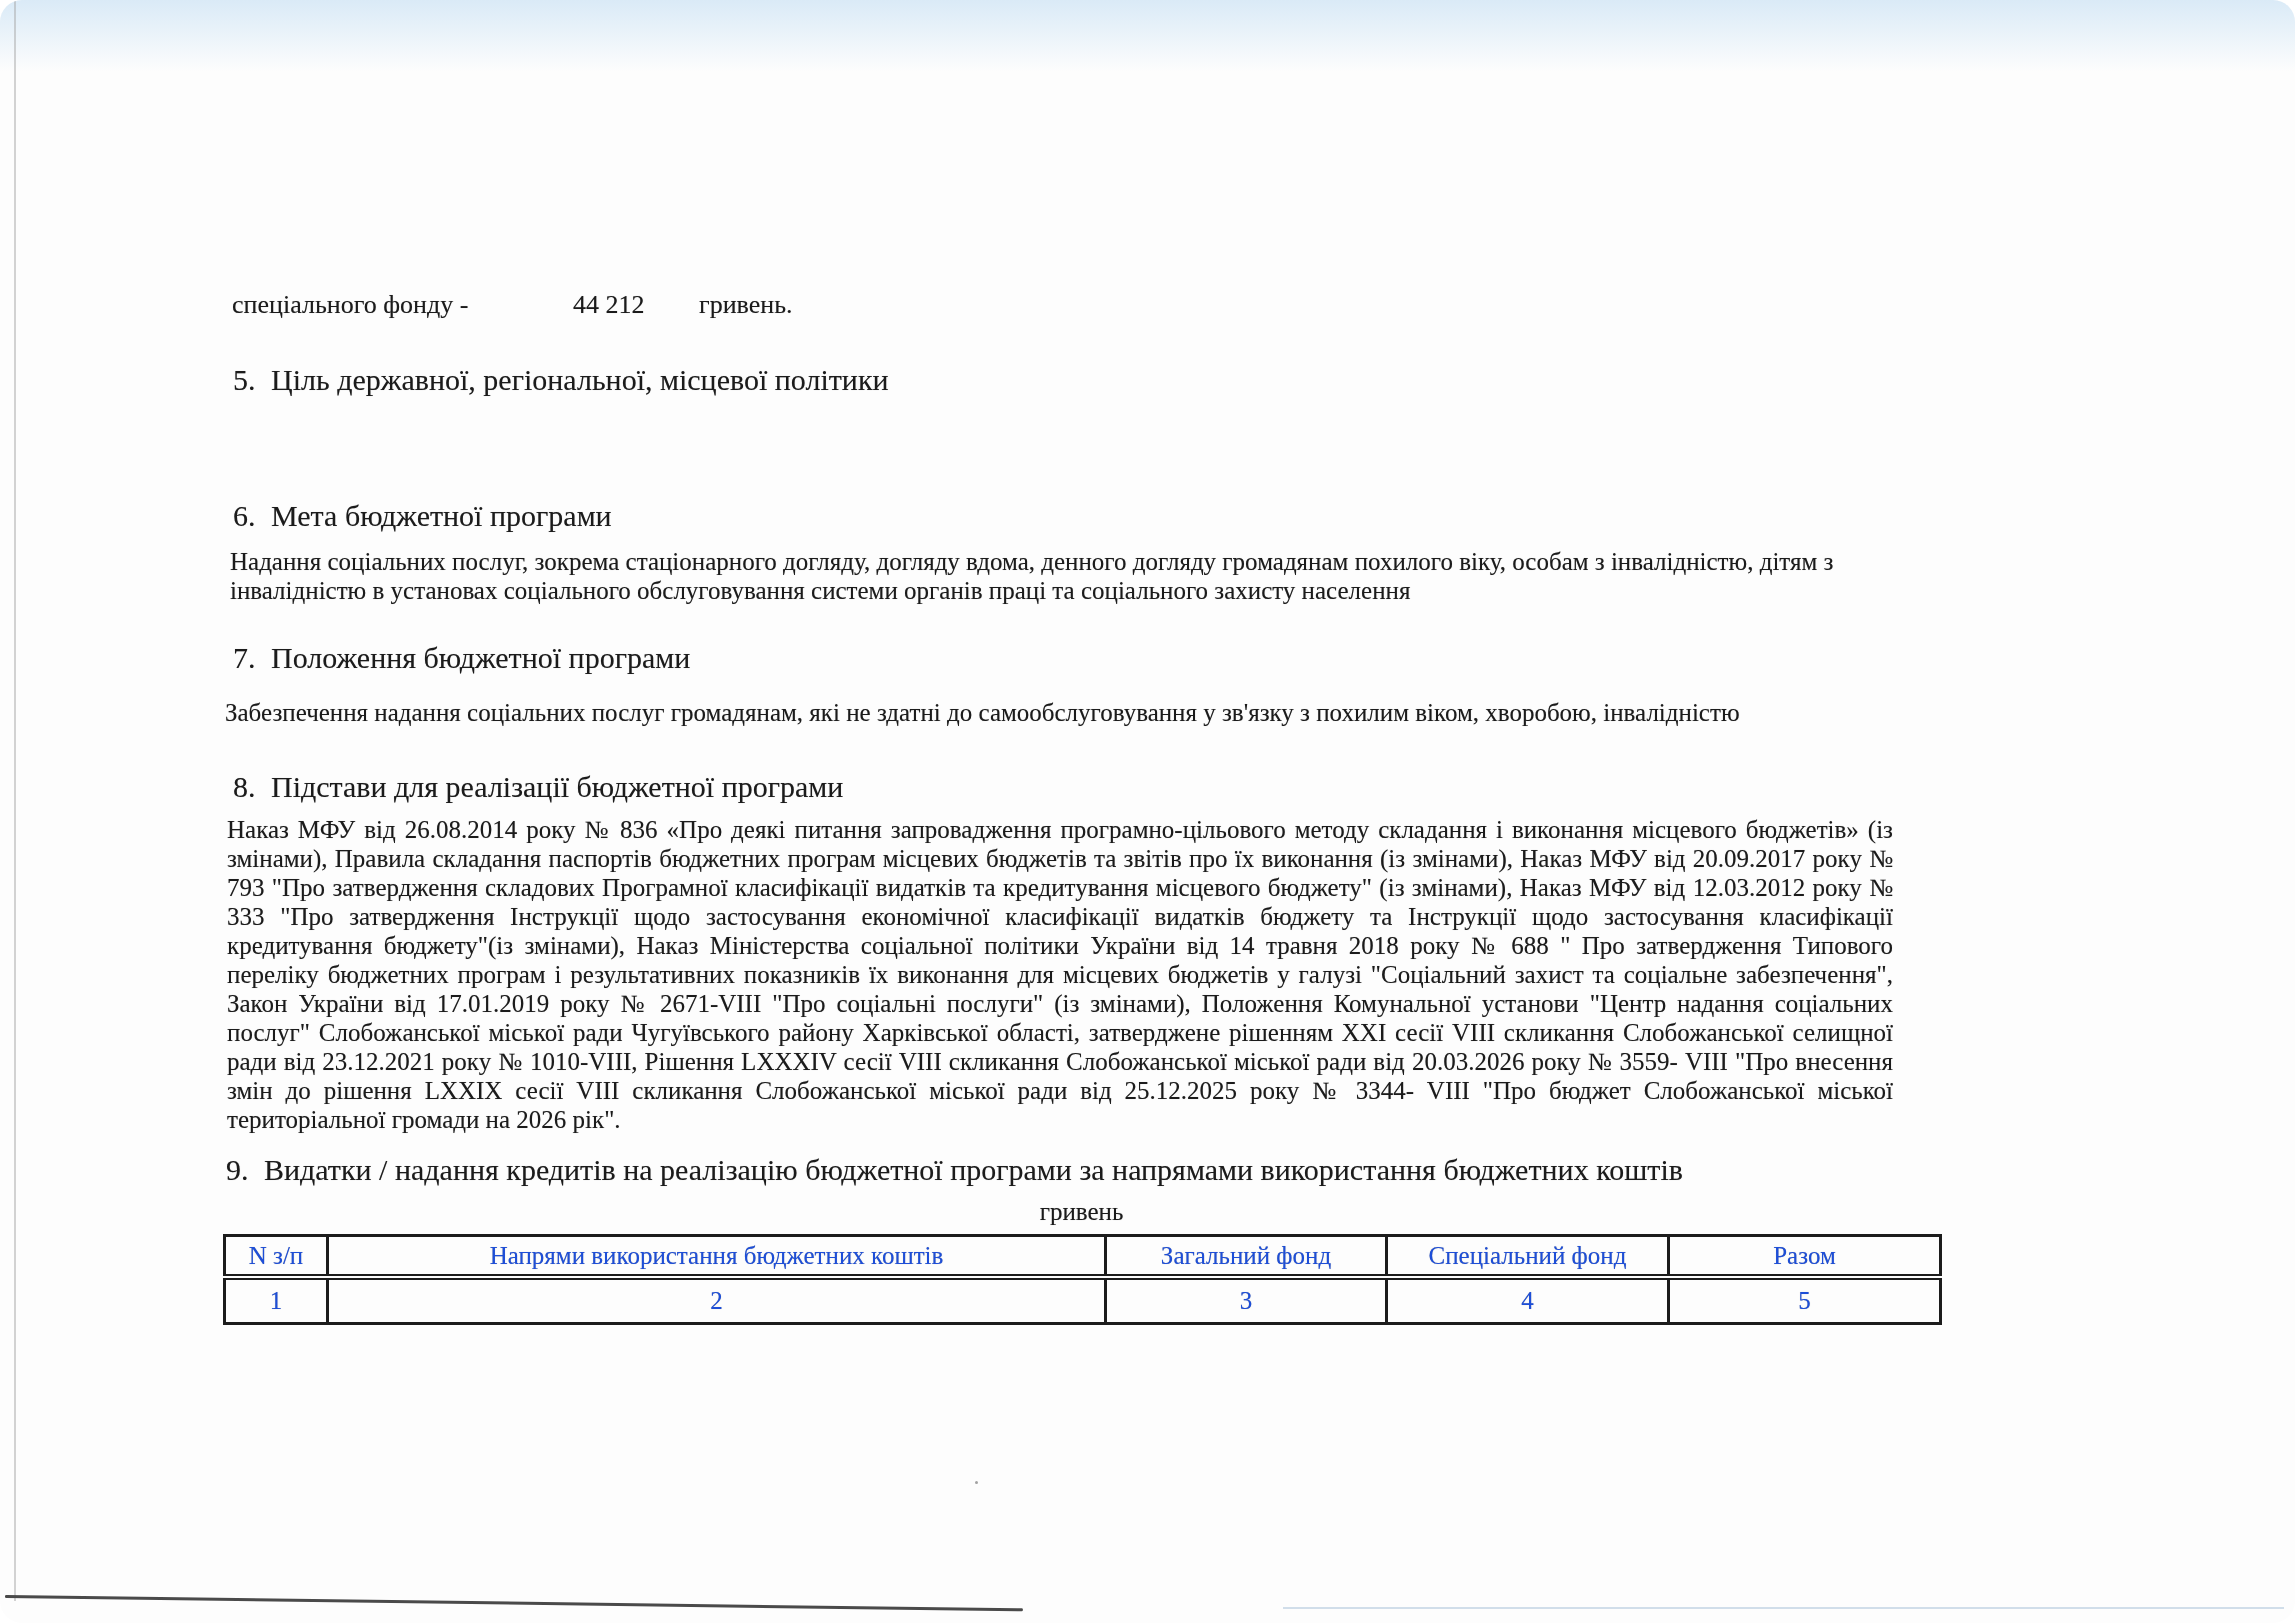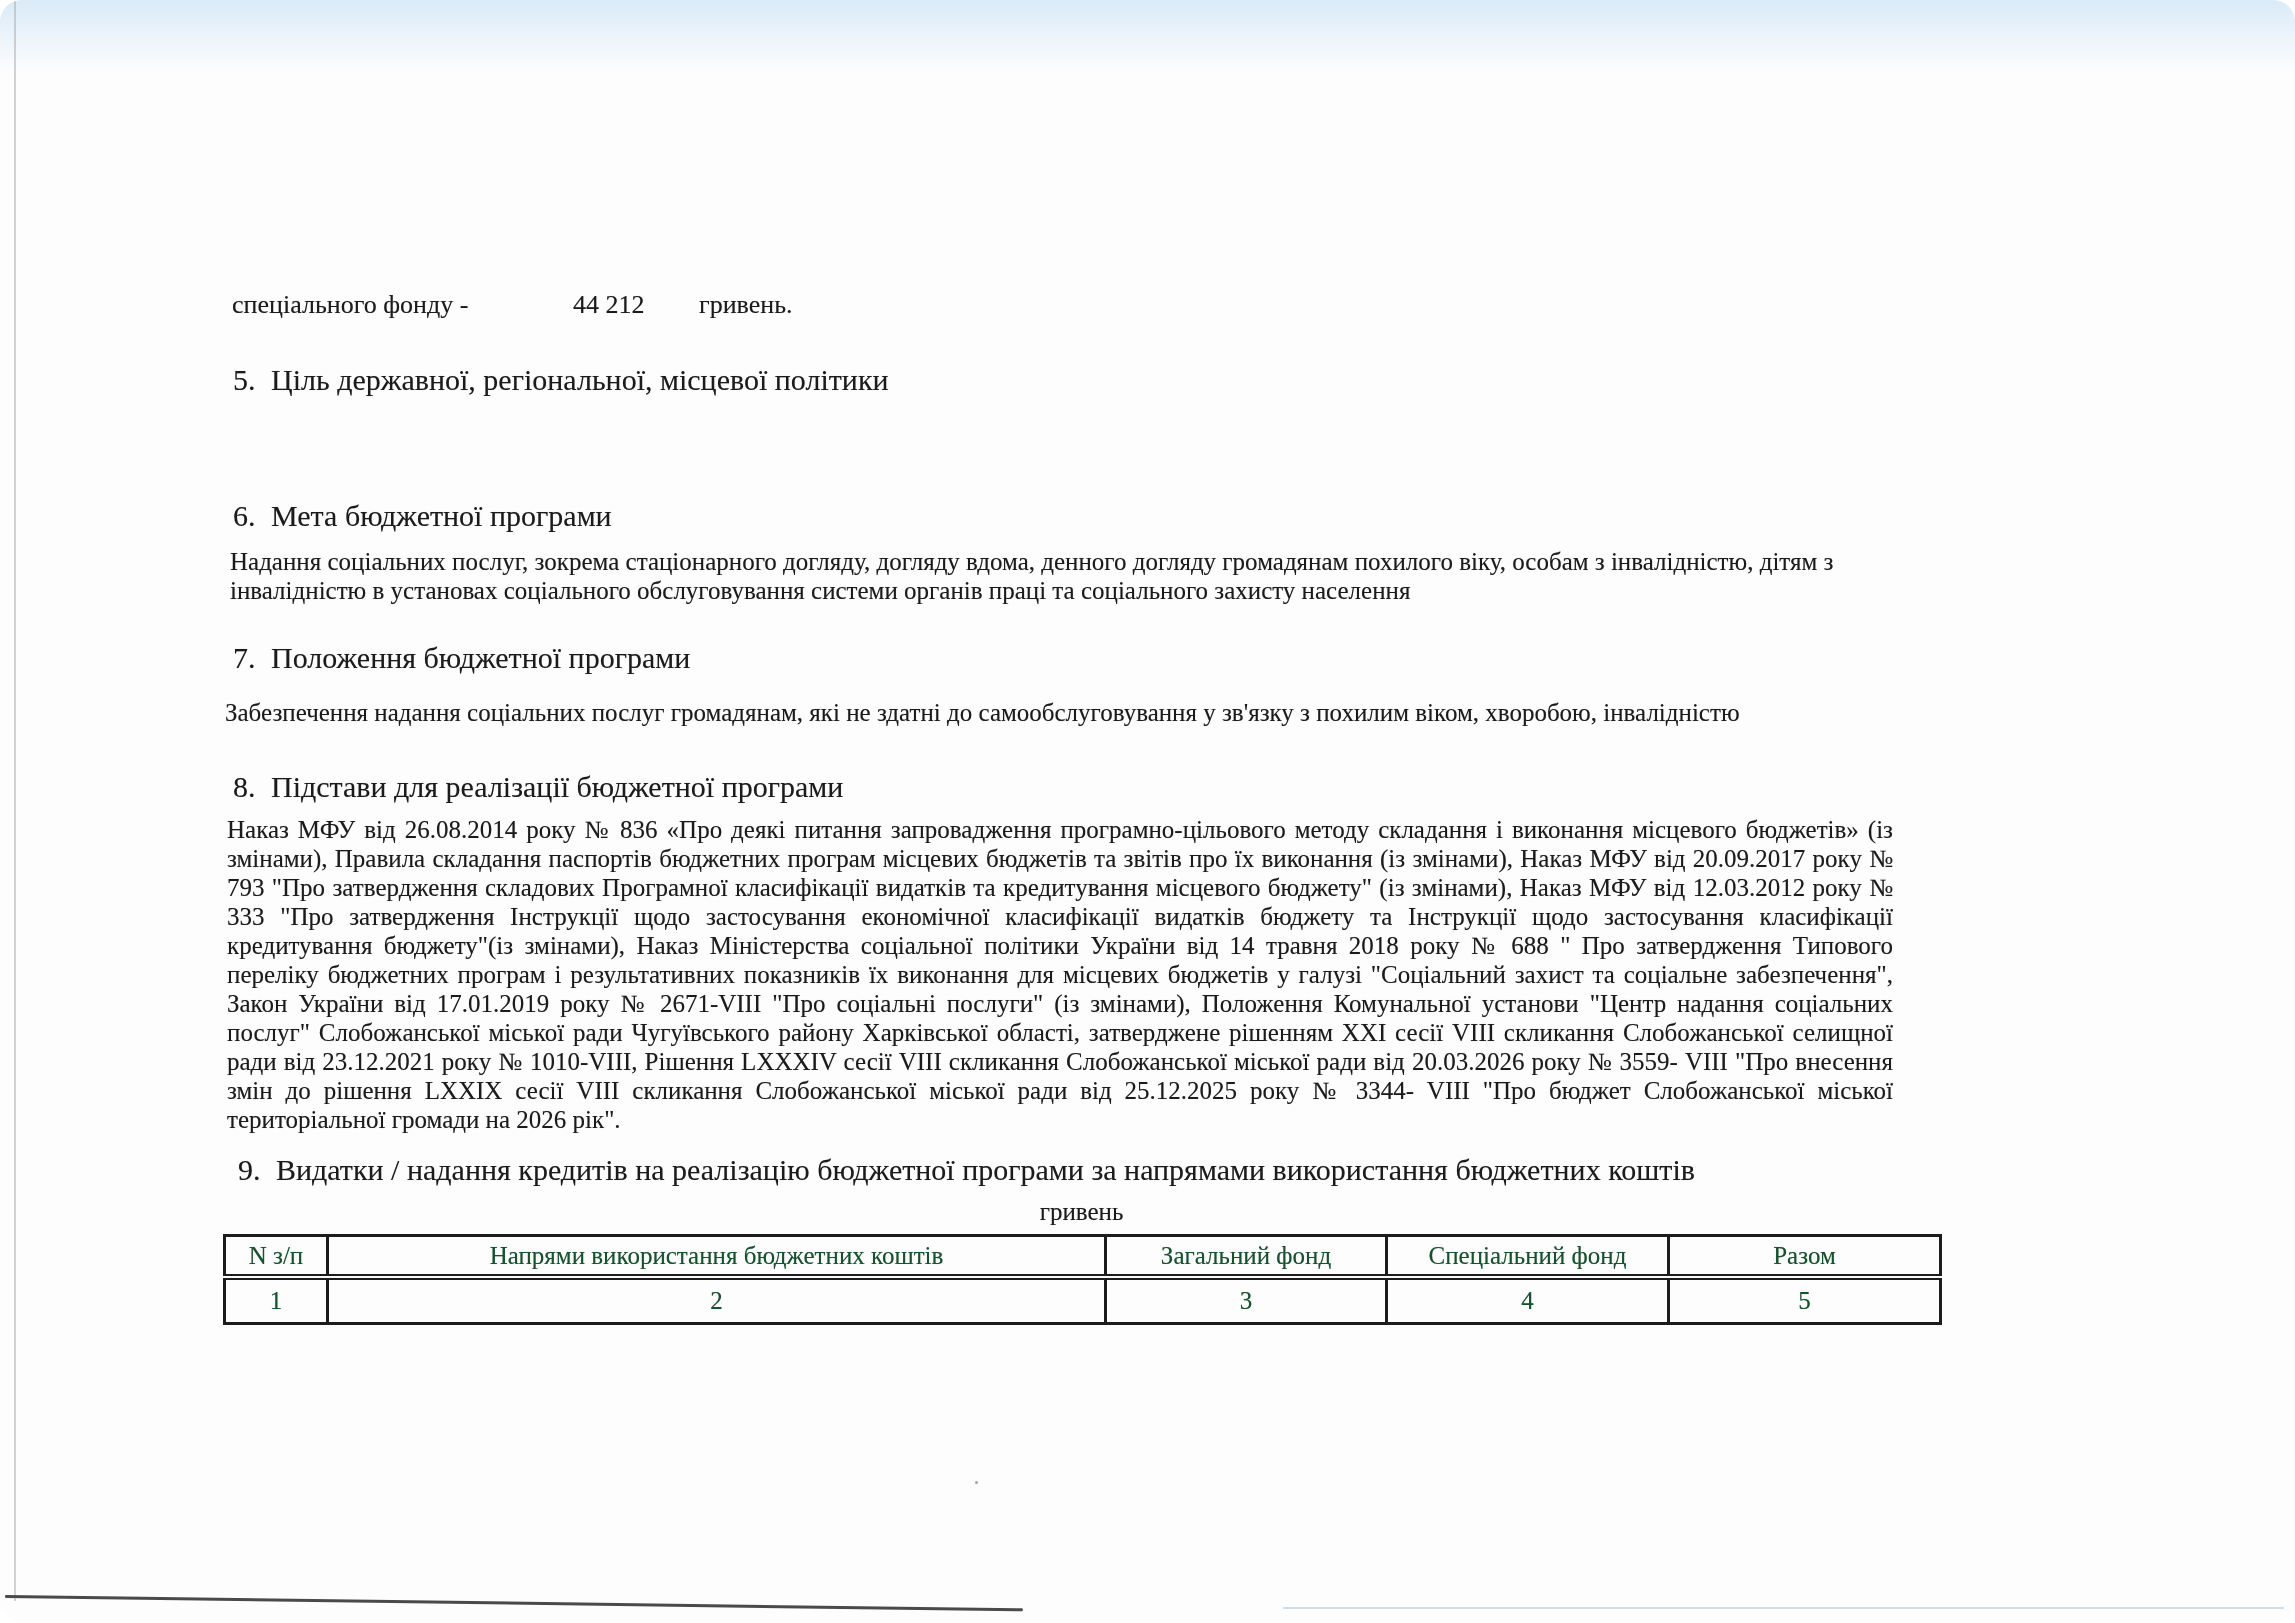--- a/index.html
+++ b/index.html
@@ -52,21 +52,21 @@
     font-size: 25px; text-align: center;
   }
 
   
   .exp-table {
     position: absolute; left: 223px; top: 1234px;
     width: 1717px;
     border-collapse: collapse;
     table-layout: fixed;
     font-size: 25px;
-    color: #14532d;
+    color: #1d4ed8;
   }
   .exp-table, .exp-table td, .exp-table th {
     border: 3.3px solid #1c1c1c;
   }
   .exp-table { border-width: 3.9px; }
   .exp-table td, .exp-table th {
     text-align: center; vertical-align: middle;
     padding: 0 5.2px; font-weight: normal;
     overflow: hidden; white-space: nowrap;
   }
@@ -100,21 +100,21 @@
   <div class="abs heading txt" style="left:233px; top:643px;">
     <span class="num">7.</span><span>Положення бюджетної програми</span>
   </div>
   <p class="abs para txt" style="left:225px; top:698px; width:1702px;">Забезпечення надання соціальних послуг громадянам, які не здатні до самообслуговування у зв'язку з похилим віком, хворобою, інвалідністю</p>
 
   <div class="abs heading txt" style="left:233px; top:772px;">
     <span class="num">8.</span><span>Підстави для реалізації бюджетної програми</span>
   </div>
   <p class="abs para txt justified" style="left:227px; top:815px; width:1666px;">Наказ МФУ від 26.08.2014 року № 836 «Про деякі питання запровадження програмно-цільового методу складання і виконання місцевого бюджетів» (із змінами), Правила складання паспортів бюджетних програм місцевих бюджетів та звітів про їх виконання (із змінами), Наказ МФУ від  20.09.2017 року  № 793 "Про затвердження складових Програмної класифікації видатків та кредитування місцевого бюджету" (із змінами), Наказ МФУ від 12.03.2012 року № 333 "Про затвердження Інструкції щодо застосування економічної класифікації видатків бюджету та Інструкції щодо застосування класифікації кредитування бюджету"(із змінами), Наказ Міністерства соціальної політики України від 14 травня 2018 року № 688 " Про затвердження Типового переліку бюджетних програм і результативних показників їх виконання для місцевих бюджетів у галузі "Соціальний захист та соціальне забезпечення", Закон України від 17.01.2019 року № 2671-VIII  "Про соціальні послуги" (із змінами), Положення Комунальної установи "Центр надання соціальних послуг" Слобожанської міської ради Чугуївського району Харківської області, затверджене рішенням XXI сесії VIII скликання Слобожанської селищної ради від 23.12.2021 року № 1010-VIII, Рішення LXXXIV сесії VIII скликання Слобожанської міської ради від 20.03.2026 року № 3559- VIII  "Про внесення змін до рішення LXXIX сесії VIII скликання Слобожанської міської ради від 25.12.2025 року № 3344- VIII "Про бюджет Слобожанської міської територіальної громади на 2026 рік".</p>
 
-  <div class="abs heading txt" style="left:226px; top:1155px;margin-left:12px;">
+  <div class="abs heading txt" style="left:226px; top:1155px;">
     <span class="num">9.</span><span>Видатки / надання кредитів на реалізацію бюджетної програми за напрямами використання бюджетних коштів</span>
   </div>
 
   <div class="abs currency-note txt">гривень</div>
 
   <table class="exp-table">
     <colgroup>
       <col style="width:103px;">
       <col style="width:778px;">
       <col style="width:281px;">

